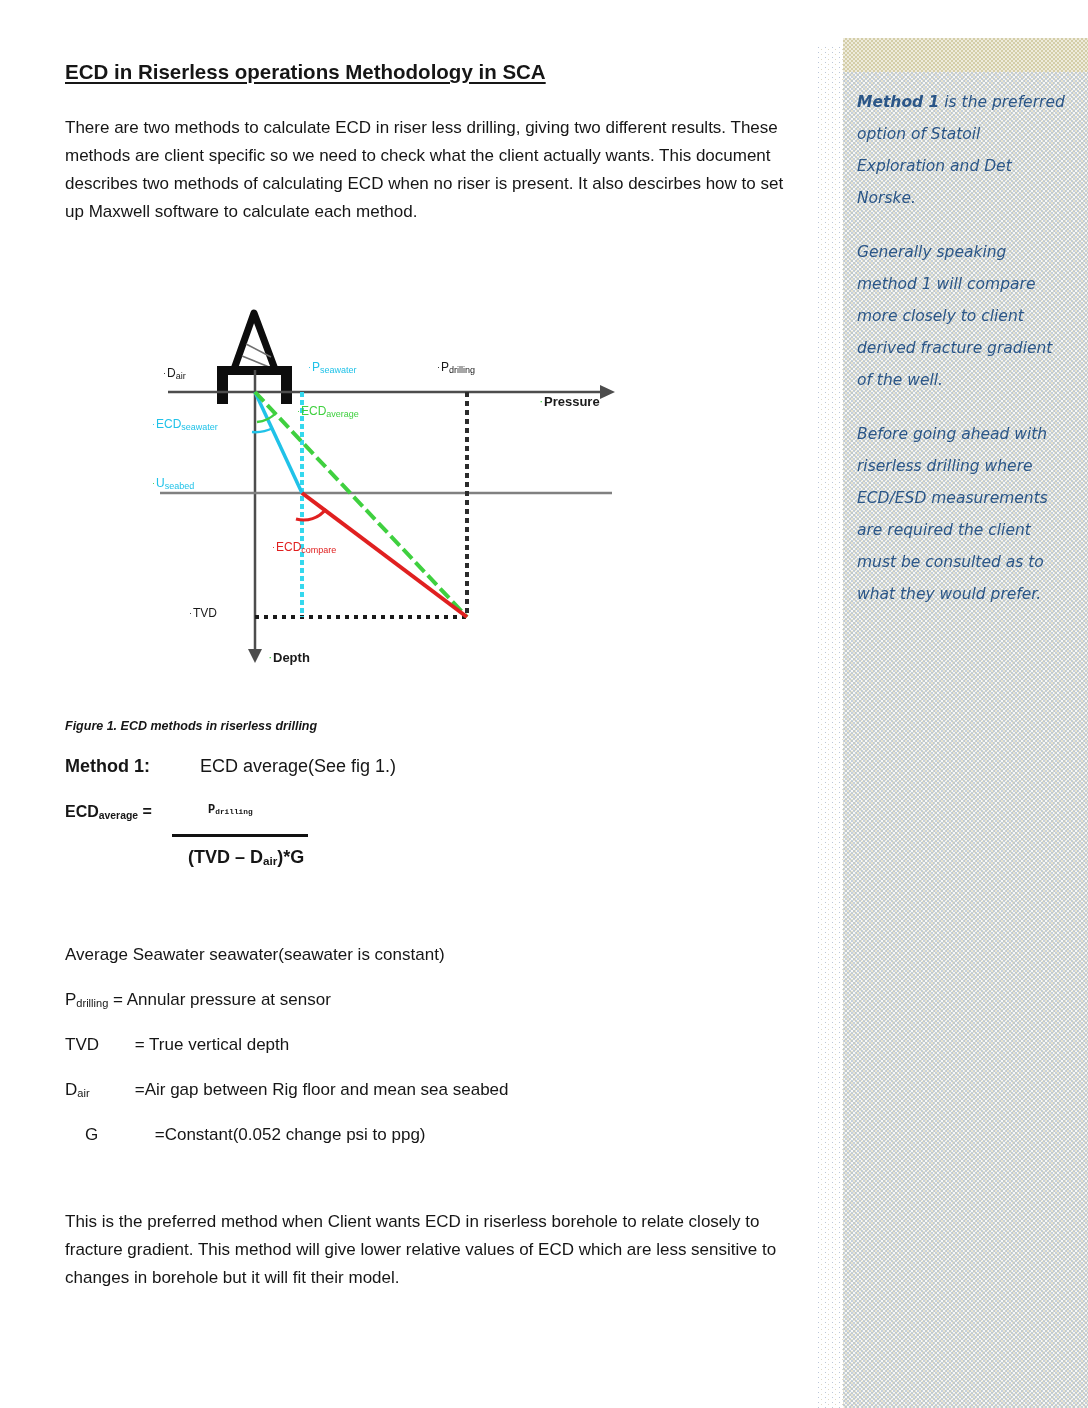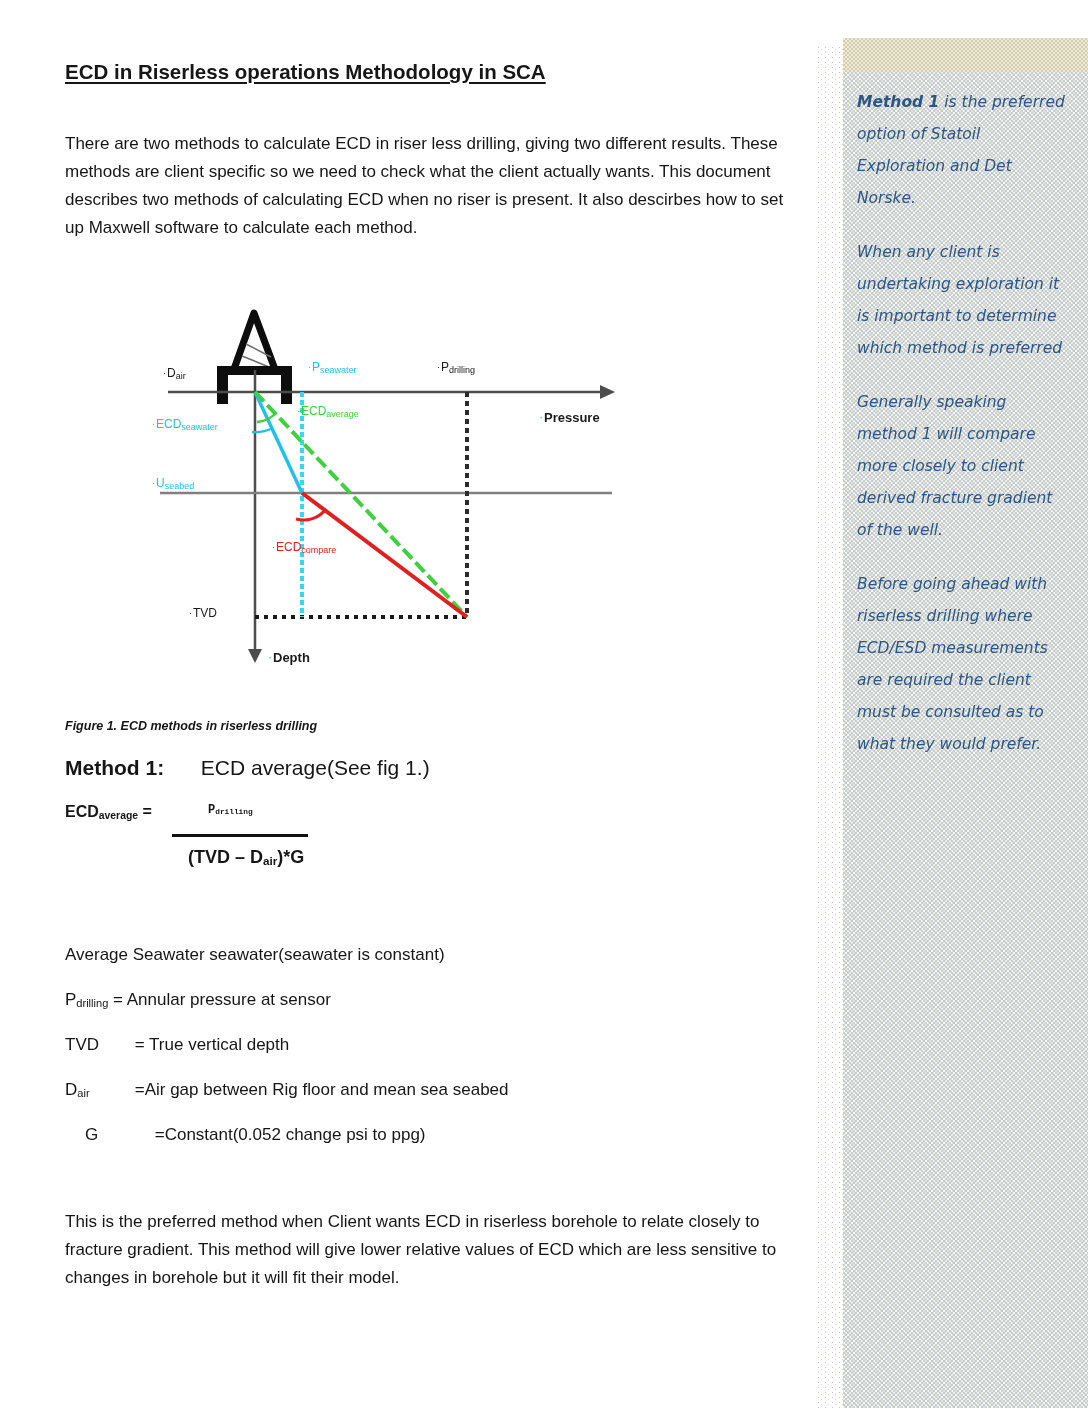--- a/index.html
+++ b/index.html
@@ -33,28 +33,28 @@
     background-position:0 0, 3px 2px;
   }
 
   
   .doc-title {
     left:65px; top:60px; width:740px;
     font-size:20.5px; font-weight:bold;
     text-decoration:underline; text-decoration-thickness:2px; text-underline-offset:3px;
   }
   .body-par { left:65px; width:740px; font-size:17px; line-height:28px; }
-  .intro   { top:130px; }
+  .intro   { top:114px; }
   .closing { top:1208px; }
 
   .fig-caption {
     left:65px; top:719px; font-size:12.5px; font-weight:bold; font-style:italic;
   }
 
-  .method-row { left:65px; top:756px; width:600px; font-size:21px; }
+  .method-row { left:65px; top:756px; width:600px; font-size:18px; }
   .method-heading { font-weight:bold; display:inline-block; width:130px; }
 
   
   .f-lhs { left:65px;  top:803px; font-size:16px; font-weight:bold; }
   .f-num { left:208px; top:803px; font-size:12px; font-weight:bold;font-family:Liberation Mono, monospace; }
   .f-rule { left:172px; top:834px; width:136px; height:3px; background:#111; }
   .f-den { left:188px; top:847px; font-size:18px; font-weight:bold; }
   .sub { font-size:0.65em; vertical-align:-0.18em; letter-spacing:0; }
 
   
@@ -136,21 +136,21 @@
 
   <div class="dlabel c-black" style="left:163px; top:66px;">
     <span class="blt">·</span><span>D</span><span class="sub">air</span>
   </div>
   <div class="dlabel c-cyan" style="left:308px; top:60px;">
     <span class="blt">·</span><span>P</span><span class="sub">seawater</span>
   </div>
   <div class="dlabel c-black" style="left:437px; top:60px;">
     <span class="blt">·</span><span>P</span><span class="sub">drilling</span>
   </div>
-  <div class="dlabel c-black bld" style="left:540px; top:110px;">
+  <div class="dlabel c-black bld" style="left:540px; top:94px;">
     <span class="blt blt-green">·</span><span>Pressure</span>
   </div>
   <div class="dlabel c-green" style="left:297px; top:104px;">
     <span class="blt">·</span><span>ECD</span><span class="sub">average</span>
   </div>
   <div class="dlabel c-cyan" style="left:152px; top:117px;">
     <span class="blt">·</span><span>ECD</span><span class="sub">seawater</span>
   </div>
   <div class="dlabel c-cyan" style="left:152px; top:176px;">
     <span class="blt blt-green">·</span><span>U</span><span class="sub">seabed</span>
@@ -198,16 +198,15 @@
 </div>
 <div class="abs def-row" style="top:1125px;margin-left:20px;">
   <span class="def-term"><span>G</span><span class="sub"></span></span>
   <span>=Constant(0.052 change psi to ppg)</span>
 </div>
 
 <div class="abs body-par closing">This is the preferred method when Client wants ECD in riserless borehole to relate closely to fracture gradient.  This method will give lower relative values of ECD which are less sensitive to changes in borehole but it will fit their model.</div>
 
 <div class="abs sidebar-box">
   <p><span class="lead">Method 1</span><span> is the preferred option of Statoil Exploration and Det Norske.</span></p>
-  <p>When any client is undertaking exploration it is important to determine which method is preferred</p>
   <p>Generally speaking method 1 will compare more closely to client derived fracture gradient of the well.</p>
   <p>Before going ahead with riserless drilling where ECD/ESD measurements are required the client must be consulted as to what they would prefer.</p>
 </div>
 
 </body></html>

